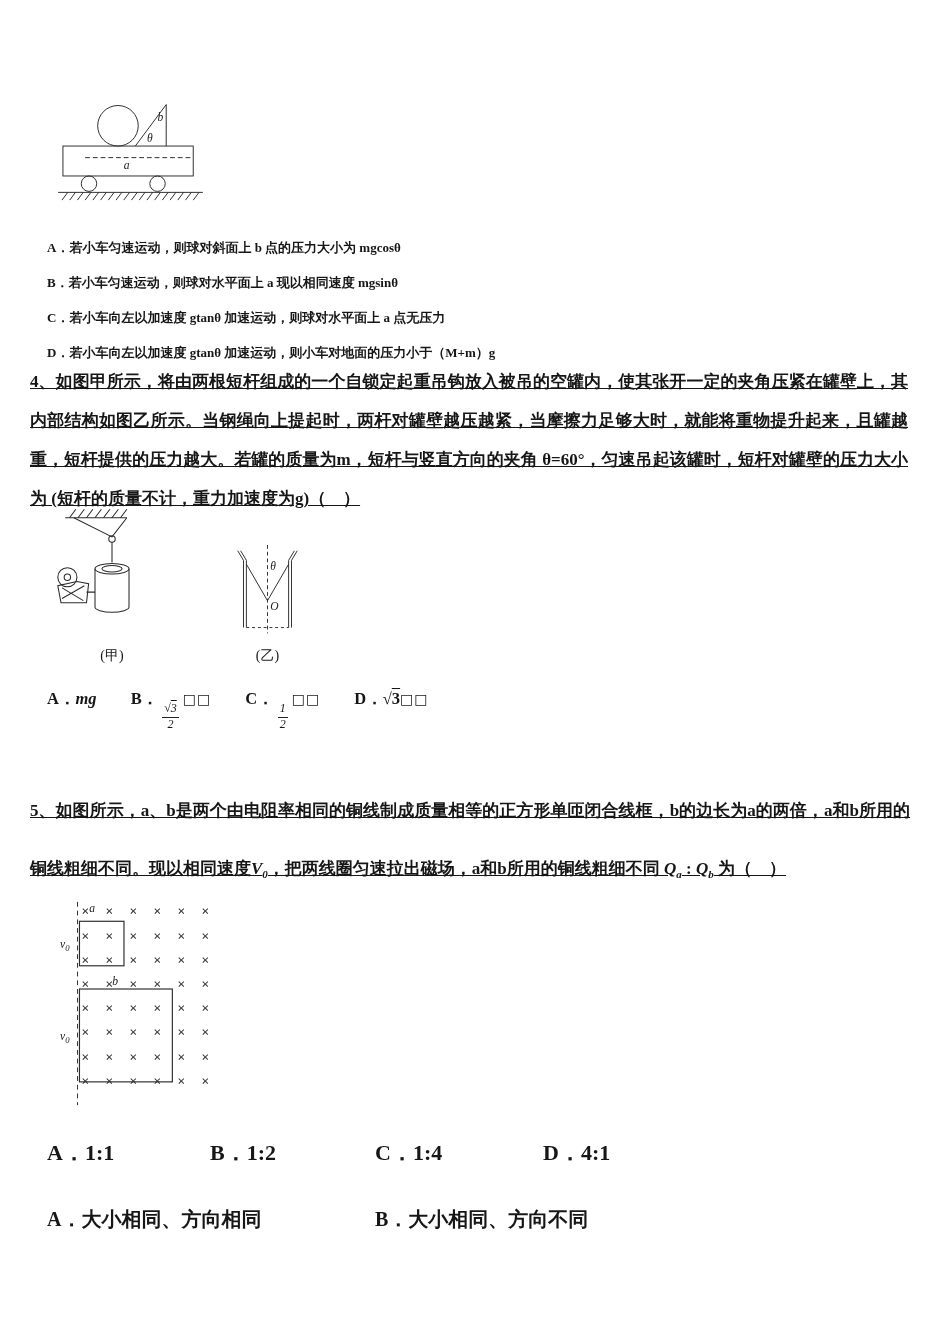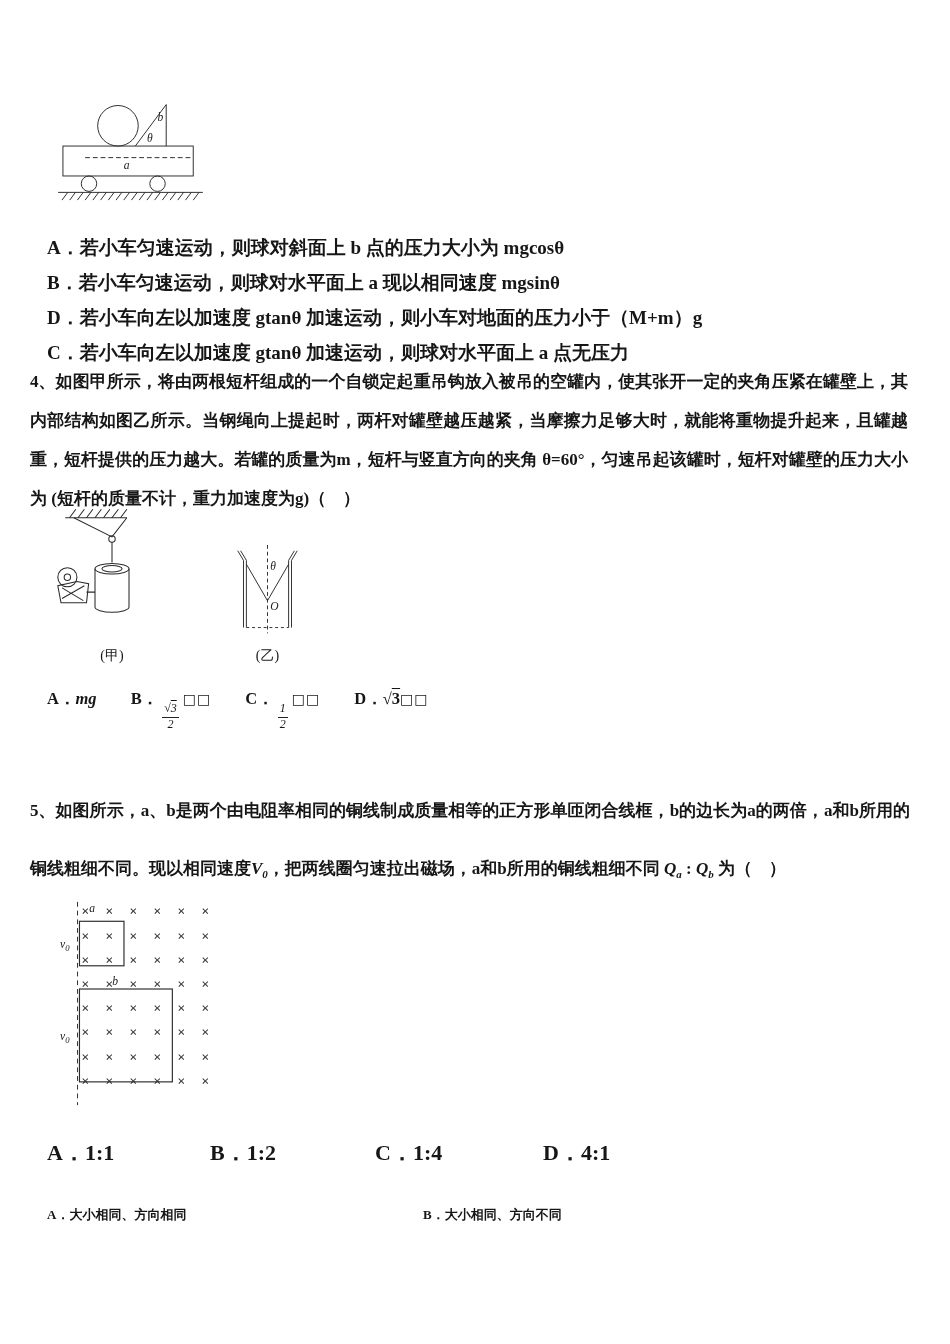--- a/index.html
+++ b/index.html
@@ -6,36 +6,36 @@
   .page{
     position:relative;
     width:950px;height:1344px;
     margin:0 auto;
     background:#ffffff;
     font-family:"Liberation Serif","DejaVu Serif",serif;
     font-weight:700;
     color:#161616;
     overflow:hidden;
   }
-  .para{position:absolute;margin:0;font-size:17px;text-align:justify;}
+  .para{position:absolute;margin:0;font-size:17px;text-align:justify;text-decoration:underline;}
   .q4-para{left:30px;top:362px;width:878px;line-height:39px;}
   .q5-para{left:30px;top:782px;width:880px;line-height:58px;}
   .q6-line{left:43px;top:1176px;width:860px;line-height:24px;}
-  .opts3{position:absolute;left:47px;top:230px;font-size:19px;}
+  .opts3{position:absolute;left:47px;top:230px;font-size:13px;}
   .opts3 .opt-line{height:35px;line-height:35px;white-space:nowrap;}
   .figs-row{position:absolute;left:48px;top:505px;display:flex;gap:54px;align-items:flex-end;}
   .fig-block{display:flex;flex-direction:column;align-items:center;}
   .caption{font-size:14px;font-weight:400;margin-top:6px;}
   .q4-opts{position:absolute;left:47px;top:688px;font-size:16.5px;white-space:nowrap;}
   .q4-opts .opt{margin-right:30px;text-align:right;}
   .q5-opts{position:absolute;left:47px;top:1138px;display:flex;font-size:22px;}
   .q5-opts .opt:nth-child(1){width:163px;}
   .q5-opts .opt:nth-child(2){width:165px;}
   .q5-opts .opt:nth-child(3){width:168px;}
-  .q6-opts{position:absolute;left:47px;top:1206px;display:flex;font-size:13px;gap:48px;}
+  .q6-opts{position:absolute;left:47px;top:1206px;display:flex;font-size:20px;}
   .q6-opts .opt:nth-child(1){width:328px;}
   .math{font-style:italic;}
   sub{font-size:11px;font-style:italic;}
   .frac{
     display:inline-flex;flex-direction:column;align-items:center;
     vertical-align:-8px;font-size:12px;line-height:1.15;
     margin:0 4px;font-weight:400;font-style:italic;
   }
   .frac .num{border-bottom:1px solid #222;padding:0 2px 1px;}
   .ol{text-decoration:overline;}
@@ -72,24 +72,24 @@
   </svg>
 
   <div class="opts3">
     <div class="opt-line">
       <span>A．</span><span>若小车匀速运动，则球对斜面上 b 点的压力大小为 mgcosθ</span>
     </div>
     <div class="opt-line">
       <span>B．</span><span>若小车匀速运动，则球对水平面上 a 现以相同速度 mgsinθ</span>
     </div>
     <div class="opt-line">
-      <span>D．</span><span>若小车向左以加速度 gtanθ 加速运动，则小车对地面的压力小于（M+m）g</span>
+      <span>C．</span><span>若小车向左以加速度 gtanθ 加速运动，则球对水平面上 a 点无压力</span>
     </div>
     <div class="opt-line">
-      <span>C．</span><span>若小车向左以加速度 gtanθ 加速运动，则球对水平面上 a 点无压力</span>
+      <span>D．</span><span>若小车向左以加速度 gtanθ 加速运动，则小车对地面的压力小于（M+m）g</span>
     </div>
   </div>
 
   <p class="para q4-para">4、如图甲所示，将由两根短杆组成的一个自锁定起重吊钩放入被吊的空罐内，使其张开一定的夹角压紧在罐壁上，其内部结构如图乙所示。当钢绳向上提起时，两杆对罐壁越压越紧，当摩擦力足够大时，就能将重物提升起来，且罐越重，短杆提供的压力越大。若罐的质量为m，短杆与竖直方向的夹角 θ=60°，匀速吊起该罐时，短杆对罐壁的压力大小为 (短杆的质量不计，重力加速度为g)（　）</p>
 
   <div class="figs-row">
     <div class="fig-block">
       <svg viewBox="0 0 120 128" width="128" height="136">
         <g stroke="#2b2b2b" fill="none" stroke-width="1">
           <line x1="16" y1="12" x2="74" y2="12"></line>

